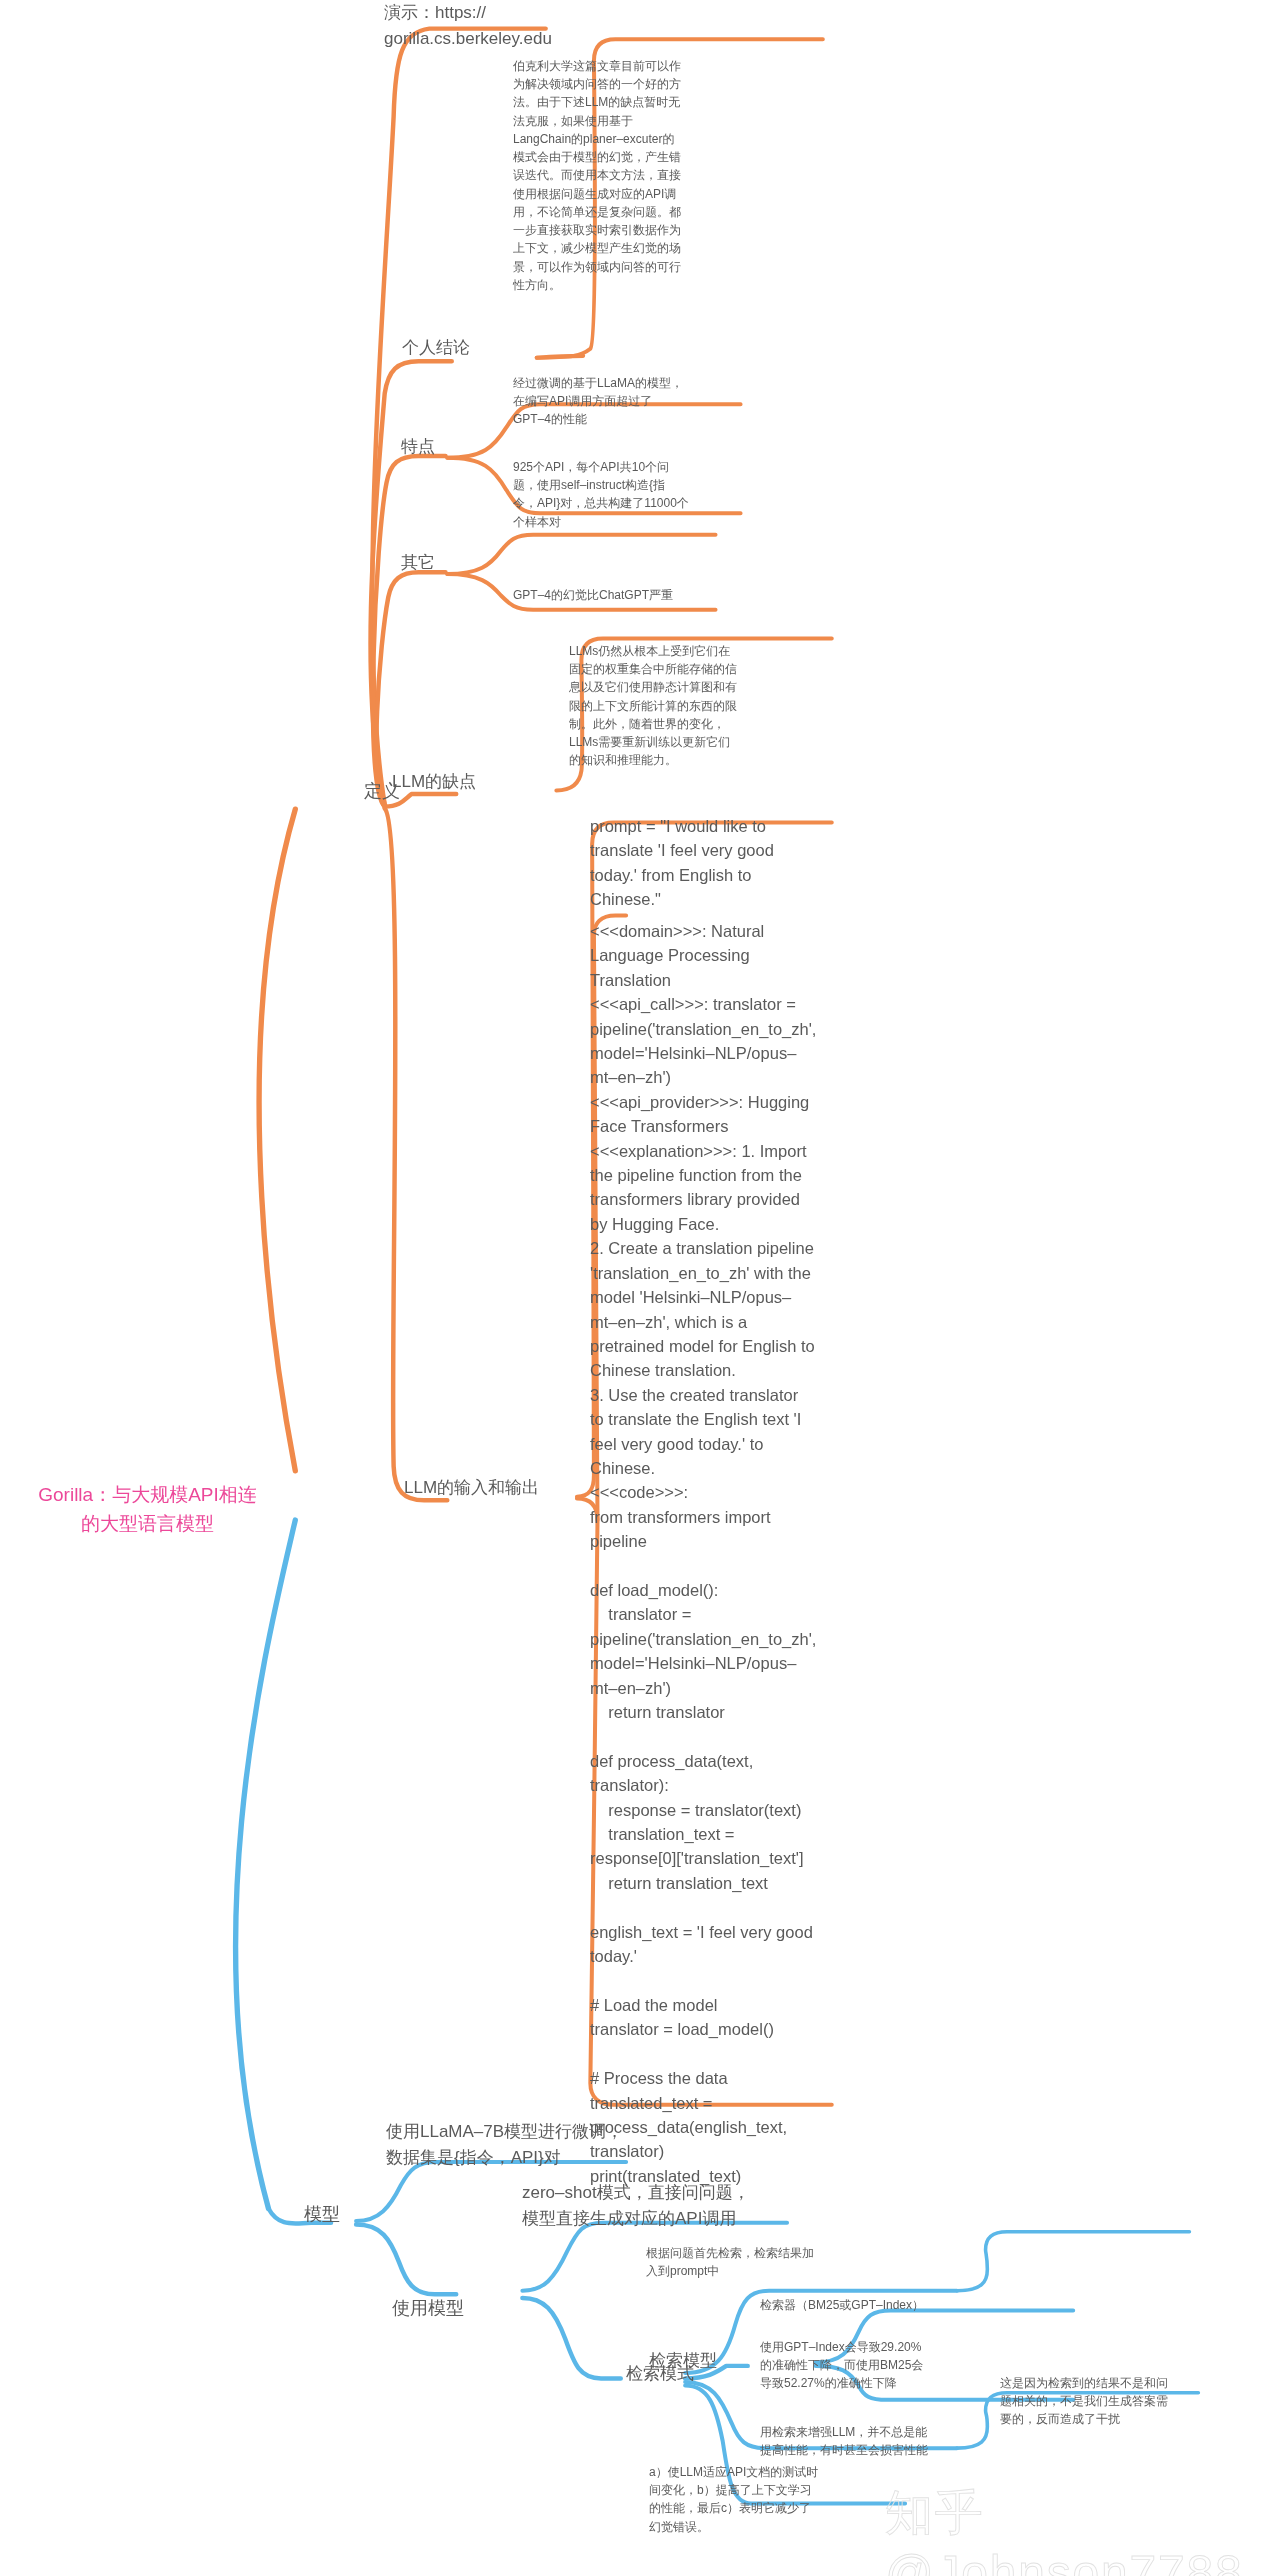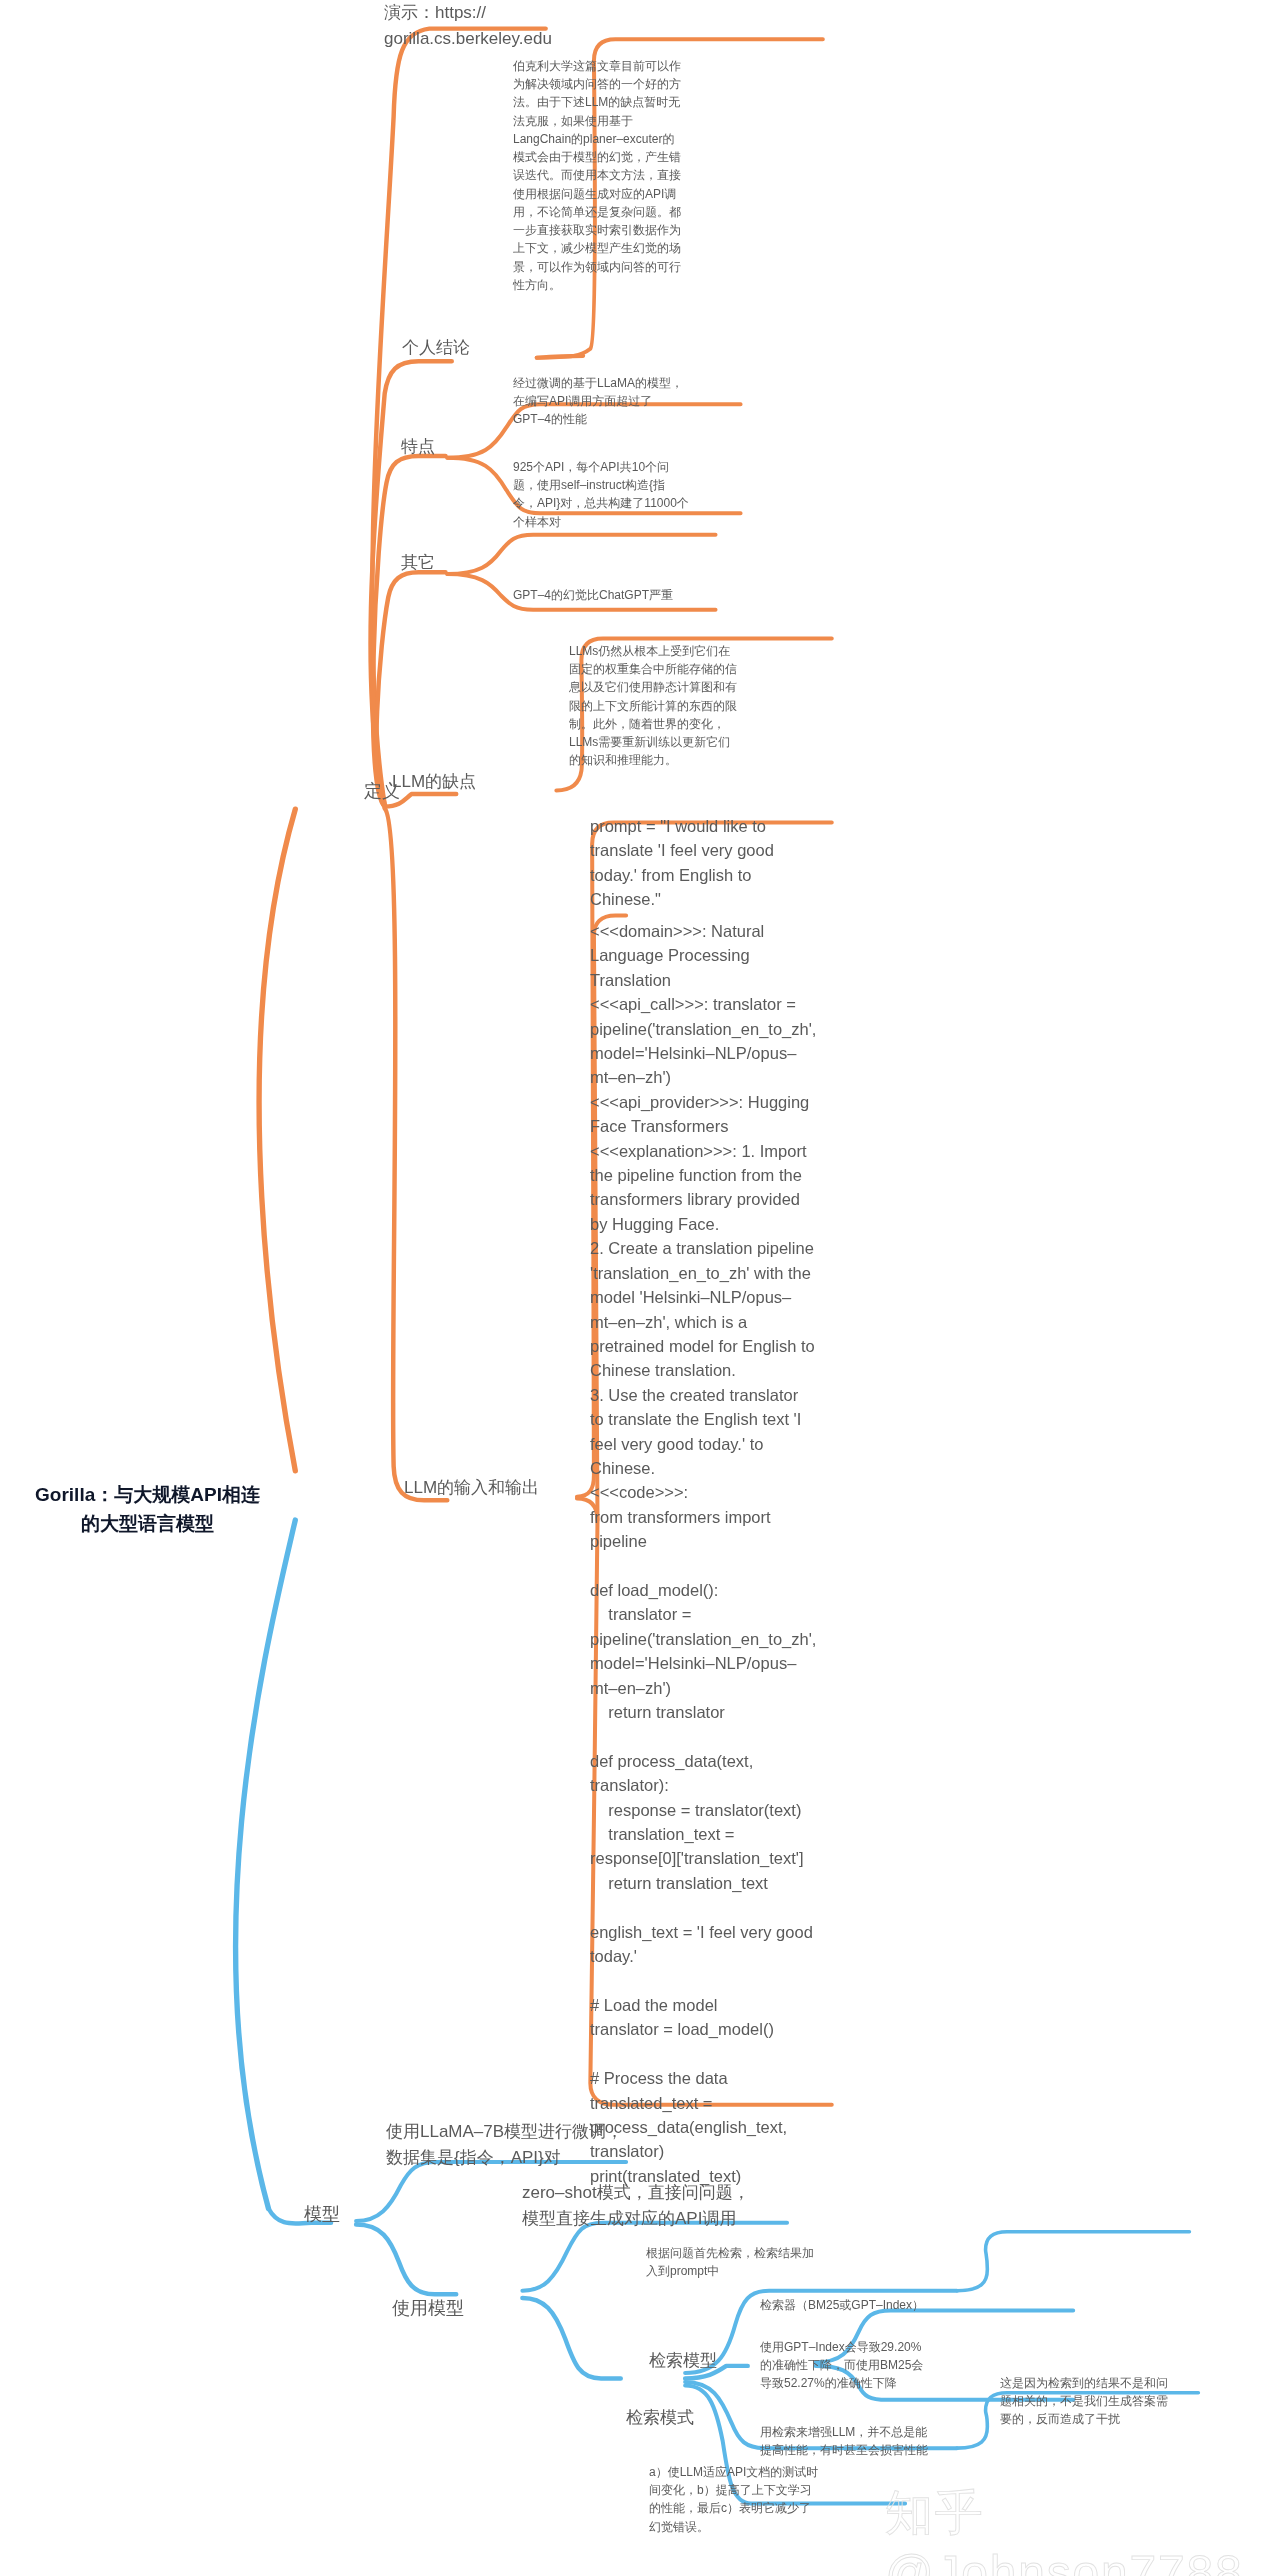--- a/index.html
+++ b/index.html
@@ -25,22 +25,21 @@
     position:absolute;
     color:#5a5a5a;
     line-height:1.52;
     white-space:pre-wrap;
     word-break:break-word;
   }
   .root{
     font-size:19px;
     text-align:center;
     line-height:1.55;
-    color:#0f172a;
-    font-weight:bold;
+    color:#ec4899;
   }
   .lvl1{ font-size:18px; }
   .lvl2{ font-size:17px; }
   .lvl3{ font-size:12px; }
   .code{
     font-size:16.5px;
     line-height:1.48;
     white-space:pre-wrap;
   }
   .watermark{
@@ -242,21 +241,21 @@
   <div class="node lvl1" style="left:304px; top:2201px; width:80px;">模型</div>
 
   <div class="node lvl2" style="left:386px; top:2119px; width:295px;">使用LLaMA–7B模型进行微调，
 数据集是{指令，API}对</div>
 
   <div class="node lvl1" style="left:392px; top:2275px; width:143px;margin-top:20px;">使用模型</div>
 
   <div class="node lvl2" style="left:522px; top:2180px; width:295px;">zero–shot模式，直接问问题，
 模型直接生成对应的API调用</div>
 
-  <div class="node lvl2" style="left:626px; top:2361px; width:107px;margin-top:44px;">检索模式</div>
+  <div class="node lvl2" style="left:626px; top:2361px; width:107px;">检索模式</div>
 
   <div class="node lvl3" style="left:646px; top:2244px; width:295px;">根据问题首先检索，检索结果加
 入到prompt中</div>
 
 
   <div class="node lvl2" style="left:649px; top:2348px; width:107px;">检索模型</div>
 
   <div class="node lvl3" style="left:760px; top:2296px; width:295px;">检索器（BM25或GPT–Index）</div>
 
   <div class="node lvl3" style="left:760px; top:2338px; width:295px;">使用GPT–Index会导致29.20%

